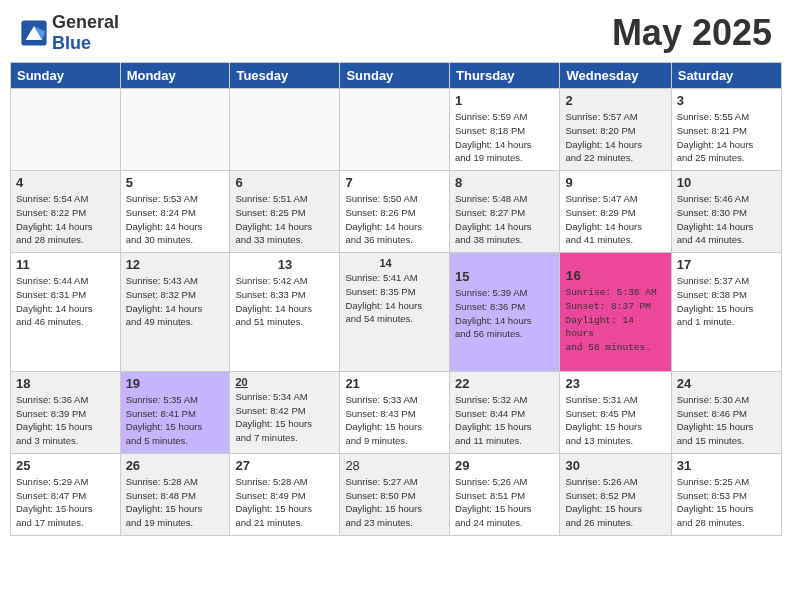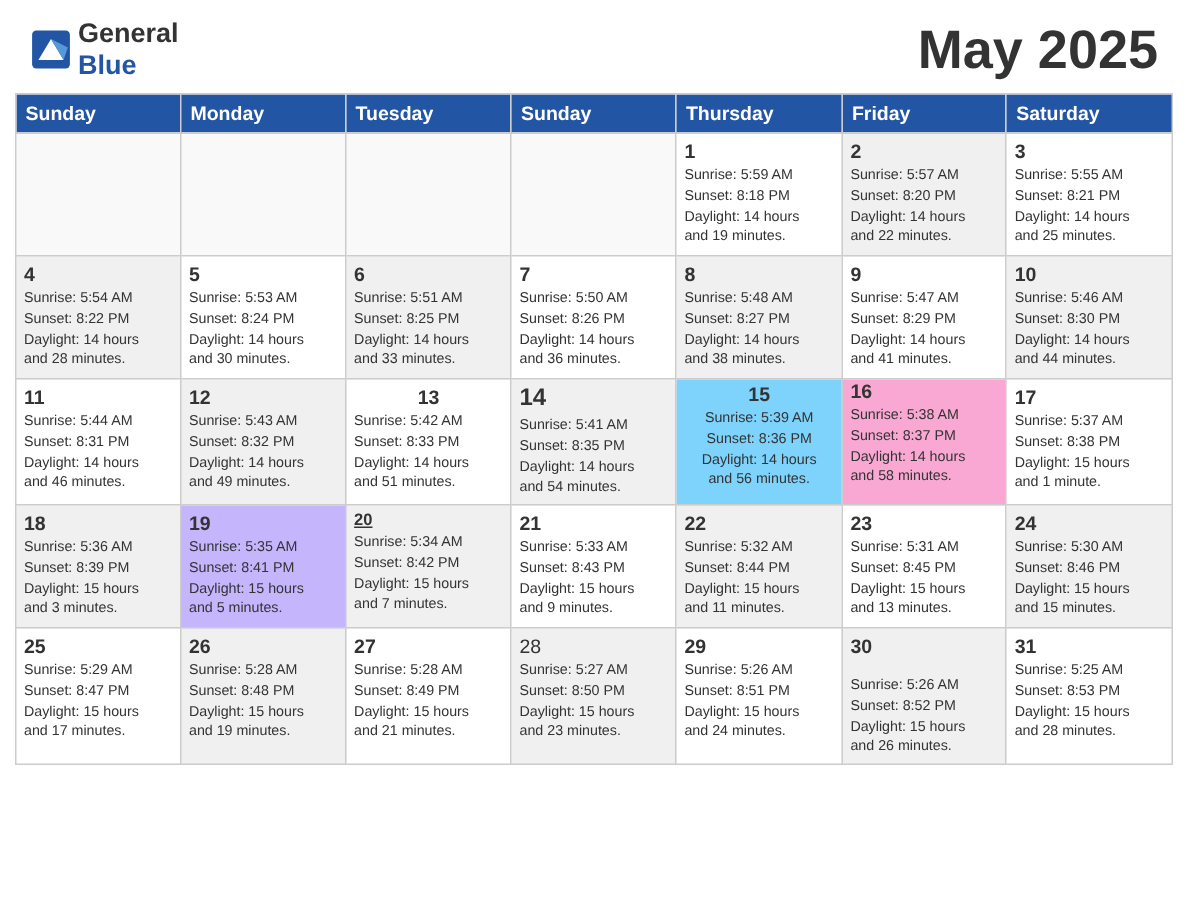--- a/index.html
+++ b/index.html
@@ -47,21 +47,21 @@
   </div>
 
   <table class="calendar" style="margin: 0 10px; width: calc(100% - 20px); border-collapse: collapse;">
     <thead>
       <tr>
         <th class="day-header">Sunday</th>
         <th class="day-header">Monday</th>
         <th class="day-header">Tuesday</th>
         <th class="day-header">Sunday</th>
         <th class="day-header">Thursday</th>
-        <th class="day-header">Friday</th>
+        <th class="day-header">Wednesday</th>
         <th class="day-header">Saturday</th>
       </tr>
     </thead>
     <tbody id="calendar-body">
     <tr>
           <td style="border: 1px solid rgb(204, 204, 204); vertical-align: top; padding: 4px 5px; font-size: 9.5px; color: rgb(51, 51, 51); height: 82px; width: 113.143px; background: rgb(249, 249, 249);"></td>
           <td style="border: 1px solid rgb(204, 204, 204); vertical-align: top; padding: 4px 5px; font-size: 9.5px; color: rgb(51, 51, 51); height: 82px; width: 113.143px; background: rgb(249, 249, 249);"></td>
           <td style="border: 1px solid rgb(204, 204, 204); vertical-align: top; padding: 4px 5px; font-size: 9.5px; color: rgb(51, 51, 51); height: 82px; width: 113.143px; background: rgb(249, 249, 249);"></td>
           <td style="border: 1px solid rgb(204, 204, 204); vertical-align: top; padding: 4px 5px; font-size: 9.5px; color: rgb(51, 51, 51); height: 82px; width: 113.143px; background: rgb(249, 249, 249);"></td>
           <td style="border: 1px solid rgb(204, 204, 204); vertical-align: top; padding: 4px 5px; font-size: 9.5px; color: rgb(51, 51, 51); height: 82px; width: 113.143px; background: rgb(255, 255, 255);">
@@ -114,28 +114,28 @@
           </td>
           <td style="border: 1px solid rgb(204, 204, 204); vertical-align: top; padding: 4px 5px; font-size: 9.5px; color: rgb(51, 51, 51); height: 82px; width: 113.143px; background: rgb(240, 240, 240);">
             <div style="font-size: 13px; font-weight: bold; margin-bottom: 2px;">12</div>
             <div style="font-size: 9.5px; line-height: 1.45; color: rgb(51, 51, 51);">Sunrise: 5:43 AM<br>Sunset: 8:32 PM<br>Daylight: 14 hours<br>and 49 minutes.</div>
           </td>
           <td style="border: 1px solid rgb(204, 204, 204); vertical-align: top; padding: 4px 5px; font-size: 9.5px; color: rgb(51, 51, 51); height: 82px; width: 113.143px; background: rgb(255, 255, 255);">
             <div style="font-size: 13px; font-weight: bold; margin-bottom: 2px; text-align: center;">13</div>
             <div style="font-size: 9.5px; line-height: 1.45; color: rgb(51, 51, 51);">Sunrise: 5:42 AM<br>Sunset: 8:33 PM<br>Daylight: 14 hours<br>and 51 minutes.</div>
           </td>
           <td style="border: 1px solid rgb(204, 204, 204); vertical-align: top; padding: 4px 5px; font-size: 9.5px; color: rgb(51, 51, 51); height: 82px; width: 113.143px; background: rgb(240, 240, 240);">
-            <div style="font-size: 16px; font-weight: bold; margin-bottom: 2px;">14</div>
+            <div style="font-size: 11px; font-weight: bold; margin-bottom: 2px; margin-left: 34px;">14</div>
             <div style="font-size: 9.5px; line-height: 1.45; color: rgb(51, 51, 51);">Sunrise: 5:41 AM<br>Sunset: 8:35 PM<br>Daylight: 14 hours<br>and 54 minutes.</div>
           </td>
-          <td style="border: 1px solid rgb(204, 204, 204); vertical-align: top; padding: 2px 5px; font-size: 9.5px; color: rgb(51, 51, 51); height: 82px; width: 113.143px; background: #7dd3fc; text-align: center;">
+          <td style="border: 1px solid rgb(204, 204, 204); vertical-align: top; padding: 16px 5px; font-size: 9.5px; color: rgb(51, 51, 51); height: 82px; width: 113.143px; background: #c4b5fd;">
             <div style="font-size: 13px; font-weight: bold; margin-bottom: 2px;">15</div>
             <div style="font-size: 9.5px; line-height: 1.45; color: rgb(51, 51, 51);">Sunrise: 5:39 AM<br>Sunset: 8:36 PM<br>Daylight: 14 hours<br>and 56 minutes.</div>
           </td>
-          <td style="border: 1px solid rgb(204, 204, 204); vertical-align: top; padding: 0 5px; font-size: 9.5px; color: rgb(51, 51, 51); height: 82px; width: 113.143px; background: #f9a8d4;">
+          <td style="border: 1px solid rgb(204, 204, 204); vertical-align: top; padding: 16px 5px; font-size: 9.5px; color: rgb(51, 51, 51); height: 82px; width: 113.143px; background: #ec4899; font-family: Liberation Mono, monospace;">
             <div style="font-size: 13px; font-weight: bold; margin-bottom: 2px;">16</div>
             <div style="font-size: 9.5px; line-height: 1.45; color: rgb(51, 51, 51);">Sunrise: 5:38 AM<br>Sunset: 8:37 PM<br>Daylight: 14 hours<br>and 58 minutes.</div>
           </td>
           <td style="border: 1px solid rgb(204, 204, 204); vertical-align: top; padding: 4px 5px; font-size: 9.5px; color: rgb(51, 51, 51); height: 82px; width: 113.143px; background: rgb(255, 255, 255);">
             <div style="font-size: 13px; font-weight: bold; margin-bottom: 2px;">17</div>
             <div style="font-size: 9.5px; line-height: 1.45; color: rgb(51, 51, 51);">Sunrise: 5:37 AM<br>Sunset: 8:38 PM<br>Daylight: 15 hours<br>and 1 minute.</div>
           </td>
         </tr>
         <tr>
           <td style="border: 1px solid rgb(204, 204, 204); vertical-align: top; padding: 4px 5px; font-size: 9.5px; color: rgb(51, 51, 51); height: 82px; width: 113.143px; background: rgb(240, 240, 240);">
@@ -182,21 +182,21 @@
           </td>
           <td style="border: 1px solid rgb(204, 204, 204); vertical-align: top; padding: 4px 5px; font-size: 9.5px; color: rgb(51, 51, 51); height: 82px; width: 113.143px; background: rgb(240, 240, 240);">
             <div style="font-size: 13px; font-weight: normal; margin-bottom: 2px;">28</div>
             <div style="font-size: 9.5px; line-height: 1.45; color: rgb(51, 51, 51);">Sunrise: 5:27 AM<br>Sunset: 8:50 PM<br>Daylight: 15 hours<br>and 23 minutes.</div>
           </td>
           <td style="border: 1px solid rgb(204, 204, 204); vertical-align: top; padding: 4px 5px; font-size: 9.5px; color: rgb(51, 51, 51); height: 82px; width: 113.143px; background: rgb(255, 255, 255);">
             <div style="font-size: 13px; font-weight: bold; margin-bottom: 2px;">29</div>
             <div style="font-size: 9.5px; line-height: 1.45; color: rgb(51, 51, 51);">Sunrise: 5:26 AM<br>Sunset: 8:51 PM<br>Daylight: 15 hours<br>and 24 minutes.</div>
           </td>
           <td style="border: 1px solid rgb(204, 204, 204); vertical-align: top; padding: 4px 5px; font-size: 9.5px; color: rgb(51, 51, 51); height: 82px; width: 113.143px; background: rgb(240, 240, 240);">
-            <div style="font-size: 13px; font-weight: bold; margin-bottom: 12px;">30</div>
+            <div style="font-size: 13px; font-weight: bold; margin-bottom: 2px;">30</div>
             <div style="font-size: 9.5px; line-height: 1.45; color: rgb(51, 51, 51);">Sunrise: 5:26 AM<br>Sunset: 8:52 PM<br>Daylight: 15 hours<br>and 26 minutes.</div>
           </td>
           <td style="border: 1px solid rgb(204, 204, 204); vertical-align: top; padding: 4px 5px; font-size: 9.5px; color: rgb(51, 51, 51); height: 82px; width: 113.143px; background: rgb(255, 255, 255);">
             <div style="font-size: 13px; font-weight: bold; margin-bottom: 2px;">31</div>
             <div style="font-size: 9.5px; line-height: 1.45; color: rgb(51, 51, 51);">Sunrise: 5:25 AM<br>Sunset: 8:53 PM<br>Daylight: 15 hours<br>and 28 minutes.</div>
           </td>
         </tr>
       </tbody>
   </table>
 

